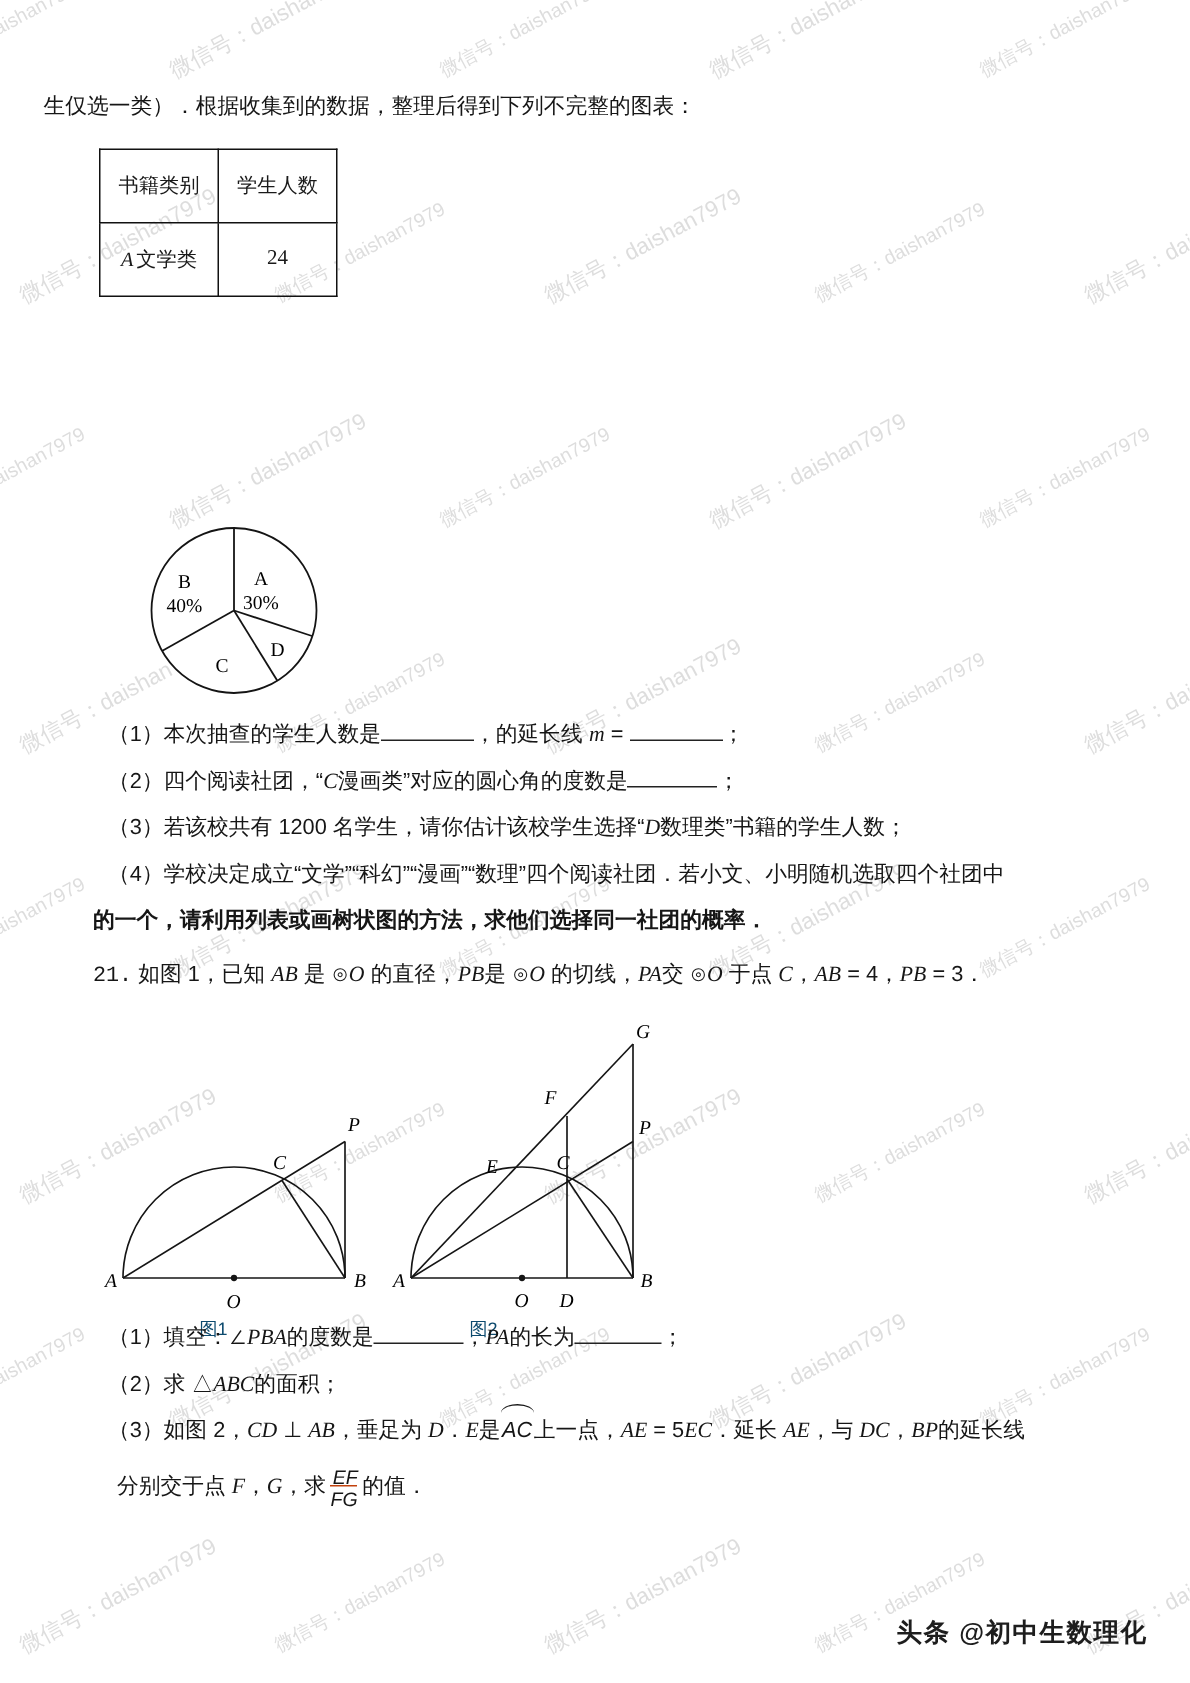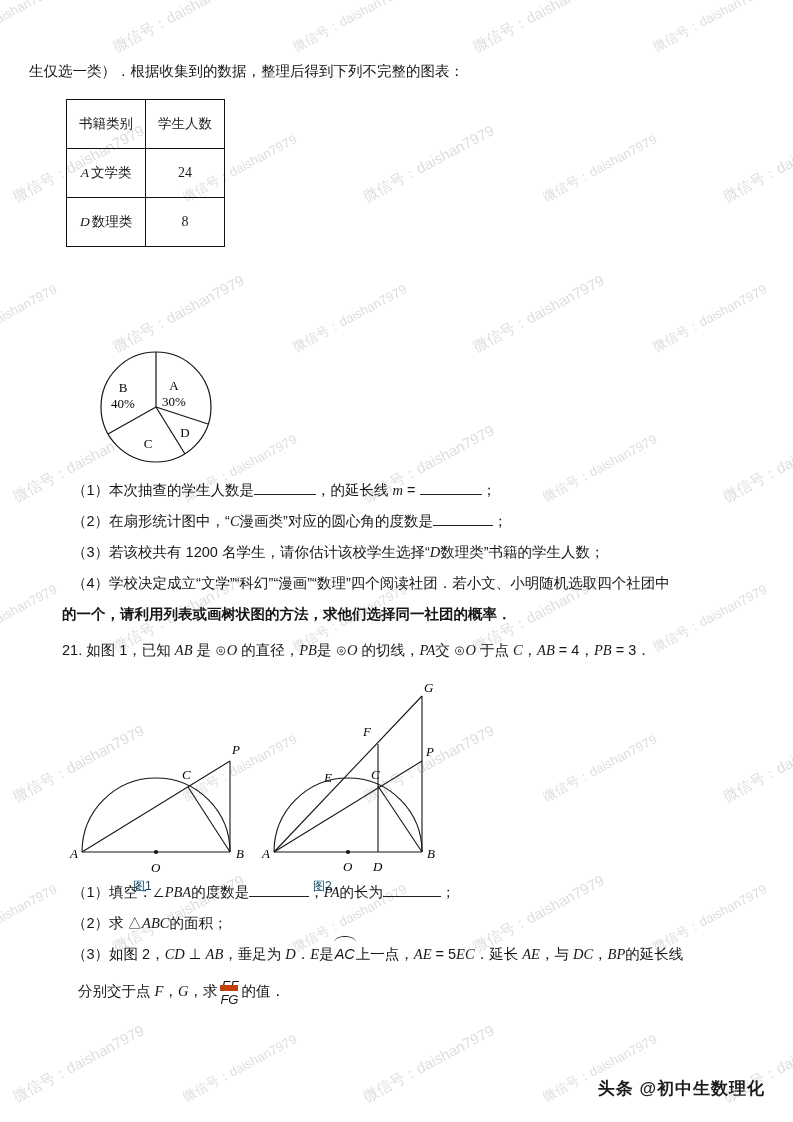--- a/index.html
+++ b/index.html
@@ -80,21 +80,21 @@
   .qtop{margin-left:66px;}
   .frac{
     display:inline-block;
     vertical-align:-0.62em;
     text-align:right;
     font-style:italic;
     font-size:13px;
     line-height:1.12;
     margin:0 3px;
   }
-  .frac .den{border-top:6px solid #c2410c;padding-top:1px;}
+  .frac .den{border-top:1px solid #c2410c;padding-top:1px;}
   .arcover{
     display:inline-block;
     position:relative;
     font-style:italic;
     padding:0 1px;
   }
   .arcover .arc{
     position:absolute;left:0;right:0;top:-5px;
     height:5px;
     border-top:1px solid #1a1a1a;
@@ -168,26 +168,20 @@
           <tr>
         <td>书籍类别</td>
         <td>学生人数</td>
       </tr>
       <tr>
         <td>
           <span class="lbl">A</span><span>文学类</span>
         </td>
         <td class="num">24</td>
       </tr>
-      <tr>
-        <td>
-          <span class="lbl">D</span><span>数理类</span>
-        </td>
-        <td class="num">8</td>
-      </tr>
     </tbody>
       </table>
   </div>
 
   <div class="pie-wrap" style="position:absolute;top:330px;left:0;">
     <svg width="200" height="146" viewBox="0 0 200 146">
 
       <circle cx="90" cy="73" r="55" fill="#ffffff" stroke="#141414" stroke-width="1.2"></circle>
 
       <line x1="90" y1="73" x2="90" y2="18" stroke="#141414" stroke-width="1.2"></line>
@@ -202,34 +196,34 @@
       <text x="82" y="114" font-family="Liberation Serif, serif" font-size="13" text-anchor="middle">C</text>
       <text x="119" y="103" font-family="Liberation Serif, serif" font-size="13" text-anchor="middle">D</text>
     </svg>
   </div>
 
   <div class="line cn q" style="position:absolute;top:477px;left:0;width:700px;">
     <span>（1）</span><span>本次抽查的学生人数是</span><span class="blank" style="width:62px;"></span><span>，的延长线 </span><i class="mv">m</i><span> = </span><span class="blank" style="width:62px;"></span><span>；</span>
   </div>
 
   <div class="line cn q" style="position:absolute;top:508px;left:0;width:700px;">
-    <span>（2）</span><span>在扇形统计图中，“</span><i class="mv">C</i><span>漫画类”对应的圆心角的度数是</span><span class="blank" style="width:60px;"></span><span>；</span>
+    <span>（2）</span><span>四个阅读社团，“</span><i class="mv">C</i><span>漫画类”对应的圆心角的度数是</span><span class="blank" style="width:60px;"></span><span>；</span>
   </div>
 
   <div class="line cn q" style="position:absolute;top:539px;left:0;width:700px;">
     <span>（3）</span><span>若该校共有 1200 名学生，请你估计该校学生选择“</span><i class="mv">D</i><span>数理类”书籍的学生人数；</span>
   </div>
 
   <div class="line cn q" style="position:absolute;top:570px;left:0;width:670px;">
     <span>（4）</span><span>学校决定成立“文学”“科幻”“漫画”“数理”四个阅读社团．若小文、小明随机选取四个社团中</span>
   </div>
   <div class="line cn" style="position:absolute;top:601px;left:62px;width:670px;font-weight:bold;">的一个，请利用列表或画树状图的方法，求他们选择同一社团的概率．</div>
 
   <div class="line cn" style="position:absolute;top:637px;left:62px;width:700px;">
-    <span style="font-family:Liberation Sans, sans-serif;">21.</span>
+    <span style="font-family:Liberation Mono, monospace;">21.</span>
     <span>如图 1，已知 </span><i class="mv">AB</i><span> 是 ⊙</span><i class="mv">O</i><span> 的直径，</span><i class="mv">PB</i><span>是 ⊙</span><i class="mv">O</i><span> 的切线，</span><i class="mv">PA</i><span>交 ⊙</span><i class="mv">O</i><span> 于点 </span><i class="mv">C</i><span>，</span><i class="mv">AB</i><span> = 4，</span><i class="mv">PB</i><span> = 3．</span>
   </div>
 
   <div class="figs" style="position:absolute;top:660px;left:0;width:793px;">
 
     <svg width="210" height="185" viewBox="0 0 210 185" style="position:absolute;left:62px;top:38px;">
 
       <path d="M 20 148 A 74 74 0 0 1 168 148" fill="none" stroke="#151515" stroke-width="1.1"></path>
       <line x1="20" y1="148" x2="168" y2="148" stroke="#151515" stroke-width="1.1"></line>
 

